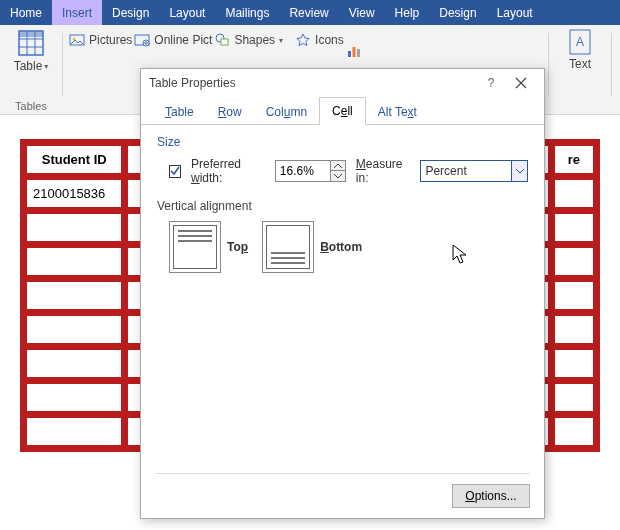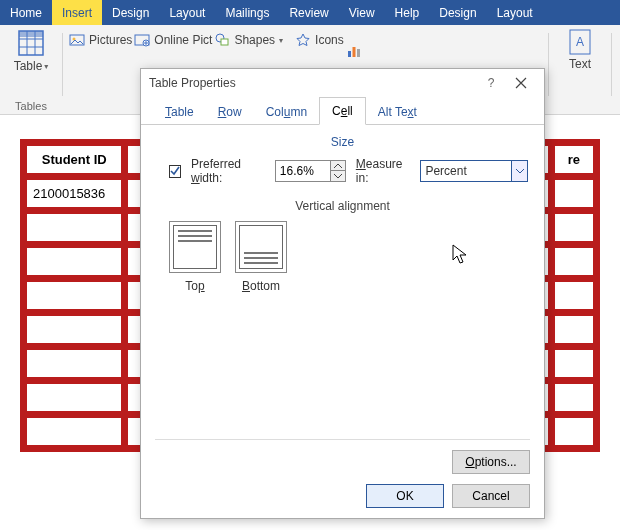--- a/index.html
+++ b/index.html
@@ -1,21 +1,21 @@
 <!DOCTYPE html>
 <html><head>
 <meta charset="utf-8">
 <style>
   * { box-sizing: border-box; margin: 0; padding: 0; font-family: "Segoe UI", Tahoma, sans-serif; font-size: 12px; }
   body { width: 620px; height: 530px; background: #fff; overflow: hidden; position: relative; }
   
   
   .ribbon-tabs { background: #2b579a; height: 25px; display: flex; align-items: stretch; color: #fff; }
   .ribbon-tab { padding: 0 10px; display: flex; align-items: center; cursor: pointer; font-size: 12px; }
-  .ribbon-tab.active { background: #fde047; color: #2b579a; }
+  .ribbon-tab.active { background: #c4b5fd; color: #2b579a; }
   
   
   .ribbon-content { background: #f3f3f3; height: 90px; border-bottom: 1px solid #d4d4d4; display: flex; padding: 4px 6px 0 6px; gap: 4px; }
   .ribbon-group { display: flex; flex-direction: column; align-items: center; padding: 0 4px; }
   .ribbon-sep { width: 1px; background: #d4d4d4; margin: 4px 2px 18px 2px; }
   .big-btn { display: flex; flex-direction: column; align-items: center; gap: 2px; width: 42px; cursor: pointer; }
   .big-btn .lbl { color: #444; font-size: 11px; display: flex; align-items: center; gap: 2px; }
   .small-row { display: flex; align-items: center; gap: 4px; height: 22px; cursor: pointer; color: #444; font-size: 12px; }
   .small-col { display: flex; gap: 2px; }
   .ico { width: 16px; height: 16px; display: inline-flex; align-items: center; justify-content: center; }
@@ -35,34 +35,34 @@
   .dialog { position: absolute; left: 140px; top: 68px; width: 405px; height: 451px; background: #fff; border: 1px solid #aaa; box-shadow: 2px 2px 10px rgba(0,0,0,0.25); display: flex; flex-direction: column; }
   .dlg-title { height: 28px; display: flex; align-items: center; padding: 0 8px; color: #444; font-size: 12px; }
   .dlg-title .spacer { flex: 1; }
   .dlg-title .tbtn { width: 30px; height: 24px; display: flex; align-items: center; justify-content: center; color: #666; cursor: pointer; }
   .dlg-tabs { display: flex; padding: 0 12px; height: 28px; align-items: flex-end; position: relative; }
   .dlg-tabs::after { content:""; position:absolute; left:0; right:0; bottom:0; height:1px; background:#ccc; }
   .dlg-tab { padding: 6px 12px; color: #2b579a; cursor: pointer; position: relative; }
   .dlg-tab .ul { text-decoration: underline; }
   .dlg-tab.active { border: 1px solid #ccc; border-bottom: 1px solid #fff; background: #fff; color: #000; z-index: 1; margin-top: 20px; }
   .dlg-body { flex: 1; padding: 10px 16px; color: #333; }
-  .section-title { color: #2b579a; font-size: 12px; margin-bottom: 8px; text-align: center; }
+  .section-title { color: #2b579a; font-size: 12px; margin-bottom: 8px; }
   .size-row { display: flex; align-items: center; gap: 10px; margin-left: 12px; margin-bottom: 14px; }
   .chk { width: 13px; height: 13px; border: 1px solid #333; display: inline-flex; align-items: center; justify-content: center; background: #fff; }
   .chk svg { width: 10px; height: 10px; }
   .spin { display: flex; border: 1px solid #888; height: 22px; }
   .spin input { border: none; width: 54px; padding: 0 4px; font-size: 12px; outline: none; text-align: left; }
   .spin-btns { display: flex; flex-direction: column; border-left: 1px solid #888; }
   .spin-btns div { width: 14px; height: 10.5px; display:flex; align-items:center; justify-content:center; cursor:pointer; background:#f0f0f0; }
   .spin-btns div:first-child { border-bottom: 1px solid #888; }
   .sel { border: 1px solid #2b579a; height: 22px; width: 122px; display: flex; align-items: center; padding: 0 4px; justify-content: space-between; cursor: pointer; }
   .sel .dd { width:16px; height:20px; background:#eef; display:flex; align-items:center; justify-content:center; border-left:1px solid #2b579a; margin-right:-4px; padding-right:0; }
   
   .va-row { display: flex; gap: 14px; margin-left: 12px; margin-top: 8px; }
-  .va-item { display:flex; flex-direction:column; align-items:center; gap:6px; cursor:pointer; }
+  .va-item { display:flex; flex-direction:row; align-items:center; gap:6px; cursor:pointer;font-weight:bold; }
   .va-box { width:52px; height:52px; border:1px solid #888; background:#fff; padding:3px; }
   .va-box.selected { outline:2px solid #2b579a; }
   .va-inner { width:100%; height:100%; border:1px solid #666; position:relative; }
   .va-lines { position:absolute; left:4px; right:4px; display:flex; flex-direction:column; gap:3px; }
   .va-lines div { height:2px; background:#777; }
   .va-top .va-lines { top:4px; }
   .va-center .va-lines { top:50%; transform:translateY(-50%); }
   .va-bottom .va-lines { bottom:4px; }
   .va-lbl { font-size:12px; }
   
@@ -310,24 +310,20 @@
       </div>
     </div>
   </div>
   <div class="dlg-footer">
     <div class="opt-row">
       <div class="btn">
           <span style="text-decoration:underline">O</span>
           <span>ptions...</span>
         </div>
     </div>
-    <div class="btn-row">
-      <div class="btn primary">OK</div>
-      <div class="btn">Cancel</div>
-    </div>
   </div>
 </div>
 
 <div class="cursor">
   <svg viewBox="0 0 18 22">
       <path d="M1 1l0 15 4-4 3 7 3-1-3-7 6 0z" fill="#fff" stroke="#000" stroke-width="1"></path>
     </svg>
 </div>
 
 </body></html>

